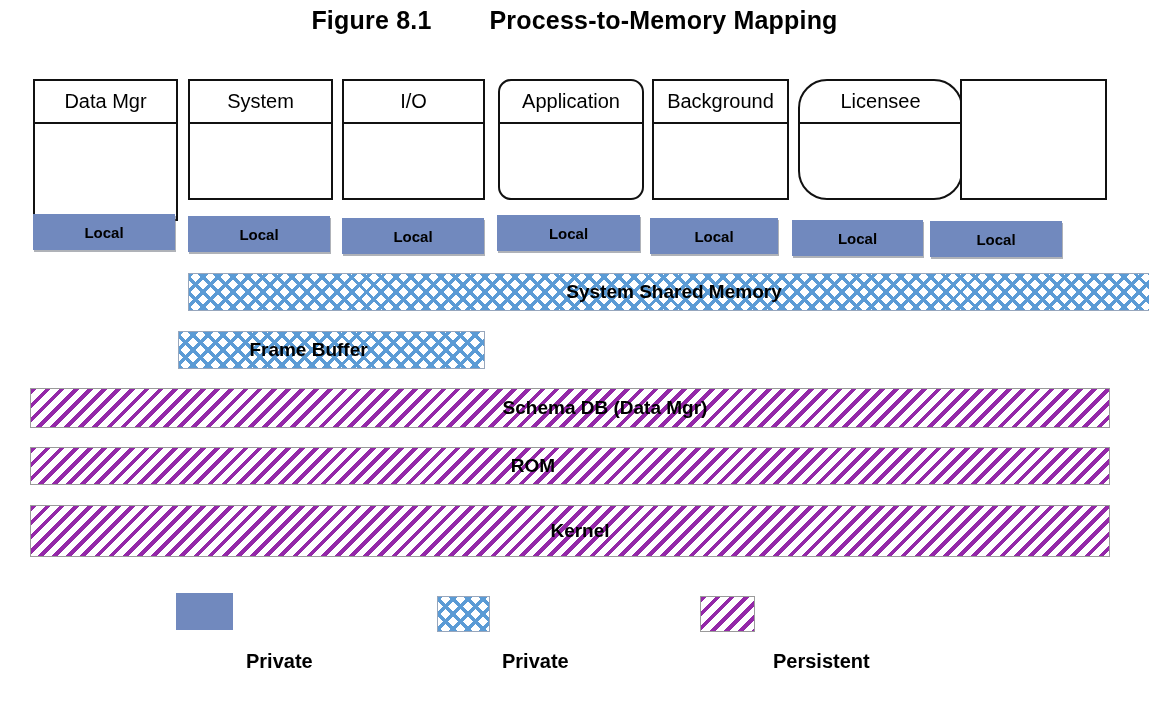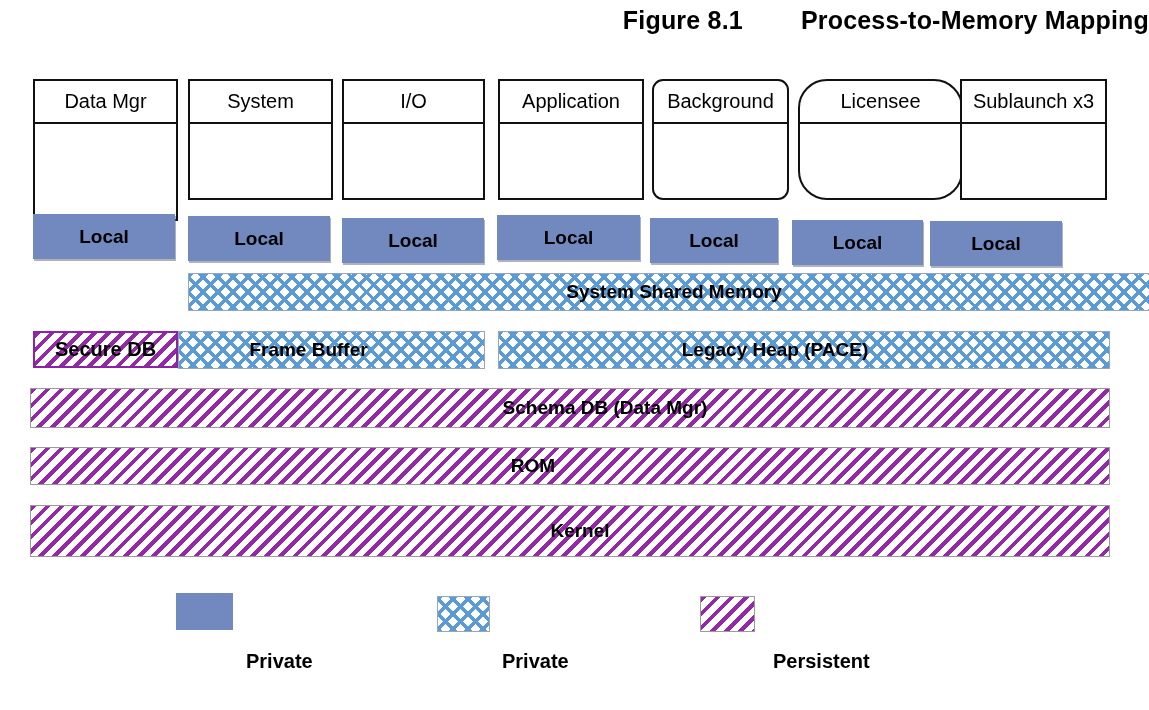--- a/index.html
+++ b/index.html
@@ -3,40 +3,40 @@
 <meta charset="utf-8">
 <style>
   html,body{margin:0;padding:0;background:#fff;}
   #canvas{
     position:relative;width:1149px;height:710px;background:#ffffff;overflow:hidden;
     font-family:"Liberation Sans","DejaVu Sans",sans-serif;color:#000;
   }
   .abs{position:absolute;}
   
   .fig-title{
-    top:6px;left:0;width:1149px;text-align:right;
+    top:6px;left:0;width:1149px;text-align:center;
     font-size:25px;font-weight:bold;letter-spacing:0.2px;
   }
   .fig-title .gap{display:inline-block;width:58px;}
   
   .pbox{
     border:2px solid #111;background:#fff;box-sizing:border-box;
     display:flex;flex-direction:column;
   }
   .pbox-header{
     height:41px;border-bottom:2px solid #111;display:flex;
     align-items:center;justify-content:center;
     font-size:20px;font-weight:400;white-space:nowrap;
   }
   .pbox-body{flex:1;}
   
   .local-bar{
-    background:#7189BE;height:45px;box-sizing:border-box;
+    background:#7189BE;height:36px;box-sizing:border-box;
     display:flex;align-items:center;justify-content:center;
-    font-size:19px;font-weight:bold;color:#000;
+    font-size:15px;font-weight:bold;color:#000;
     box-shadow:1px 2px 0 rgba(110,115,125,0.55);
   }
   
   .hatch-x{
     background:
       repeating-linear-gradient(45deg,#5B9BD5 0 3.5px,rgba(0,0,0,0) 3.5px 10.5px),
       repeating-linear-gradient(135deg,#5B9BD5 0 3.5px,rgba(0,0,0,0) 3.5px 10.5px),
       #fff;
     border:1px solid #97a6bc;box-sizing:border-box;
   }
@@ -71,57 +71,50 @@
     <div class="pbox-body"></div>
   </div>
   <div class="abs pbox" style="left:188px;top:79px;width:145px;height:121px;">
     <div class="pbox-header">System</div>
     <div class="pbox-body"></div>
   </div>
   <div class="abs pbox" style="left:342px;top:79px;width:143px;height:121px;">
     <div class="pbox-header">I/O</div>
     <div class="pbox-body"></div>
   </div>
-  <div class="abs pbox" style="left:498px;top:79px;width:146px;height:121px;">
+  <div class="abs pbox" style="left:498px;top:79px;width:146px;height:121px;border-radius:13px;">
     <div class="pbox-header">Application</div>
     <div class="pbox-body"></div>
   </div>
-  <div class="abs pbox" style="left:652px;top:79px;width:137px;height:121px;border-radius:11px;">
+  <div class="abs pbox" style="left:652px;top:79px;width:137px;height:121px;">
     <div class="pbox-header">Background</div>
     <div class="pbox-body"></div>
   </div>
   <div class="abs pbox" style="left:798px;top:79px;width:165px;height:121px;border-radius:29px;">
     <div class="pbox-header">Licensee</div>
     <div class="pbox-body"></div>
   </div>
   <div class="abs pbox" style="left:960px;top:79px;width:147px;height:121px;">
-    <div class="pbox-header">Sublaunch x3</div>
     <div class="pbox-body"></div>
   </div>
 
   <div class="abs local-bar" style="left:33px;top:214px;width:142px;">Local</div>
   <div class="abs local-bar" style="left:188px;top:216px;width:142px;">Local</div>
   <div class="abs local-bar" style="left:342px;top:218px;width:142px;">Local</div>
   <div class="abs local-bar" style="left:497px;top:215px;width:143px;">Local</div>
   <div class="abs local-bar" style="left:650px;top:218px;width:128px;">Local</div>
   <div class="abs local-bar" style="left:792px;top:220px;width:131px;">Local</div>
   <div class="abs local-bar" style="left:930px;top:221px;width:132px;">Local</div>
 
   <div class="abs hatch-x" style="left:188px;top:273px;width:1112px;height:38px;">
     <div class="bar-label" style="padding-right:140px;">System Shared Memory</div>
   </div>
 
-  <div class="abs hatch-p" style="left:33px;top:331px;width:145px;height:37px;border:2px solid #8B24A0;">
-    <div class="bar-label" style="font-size:20px;">Secure DB</div>
-  </div>
   <div class="abs hatch-x" style="left:178px;top:331px;width:307px;height:38px;padding-left:24px;">
     <div class="bar-label" style="padding-right:70px;">Frame Buffer</div>
-  </div>
-  <div class="abs hatch-x" style="left:498px;top:331px;width:612px;height:38px;">
-    <div class="bar-label" style="padding-right:58px;">Legacy Heap (PACE)</div>
   </div>
 
   <div class="abs hatch-p" style="left:30px;top:447px;width:1080px;height:38px;">
     <div class="bar-label" style="padding-right:74px;">ROM</div>
   </div>
   <div class="abs hatch-p" style="left:30px;top:388px;width:1080px;height:40px;">
     <div class="bar-label" style="padding-left:70px;">Schema DB (Data Mgr)</div>
   </div>
   <div class="abs hatch-p" style="left:30px;top:505px;width:1080px;height:52px;">
     <div class="bar-label" style="padding-left:20px;">Kernel</div>

